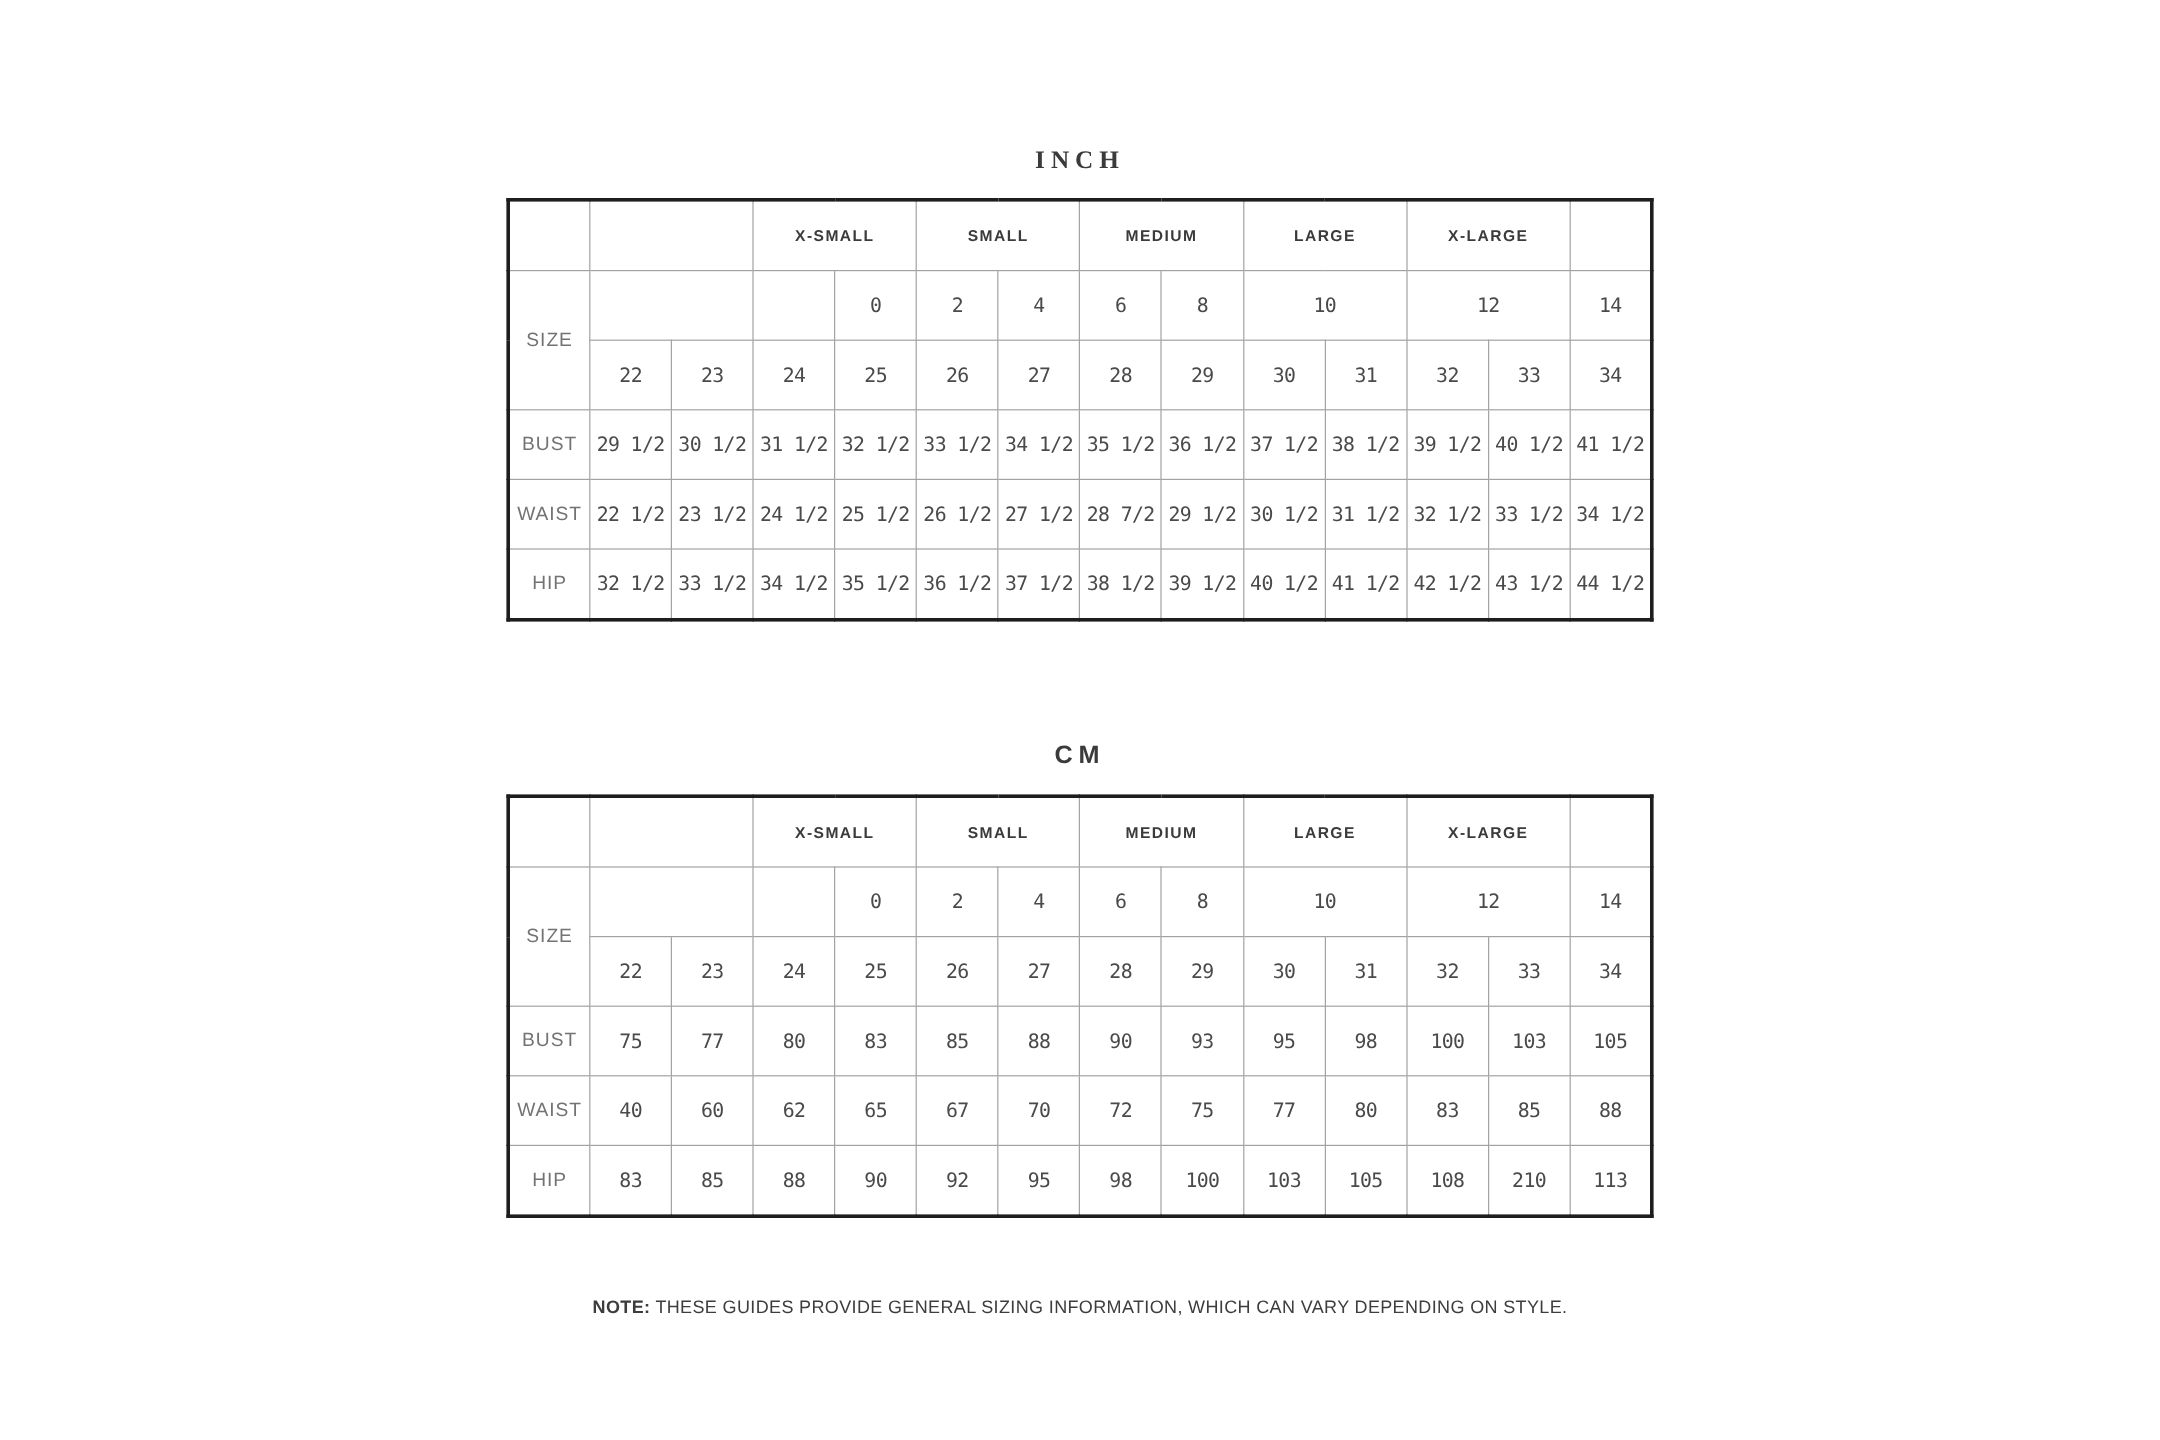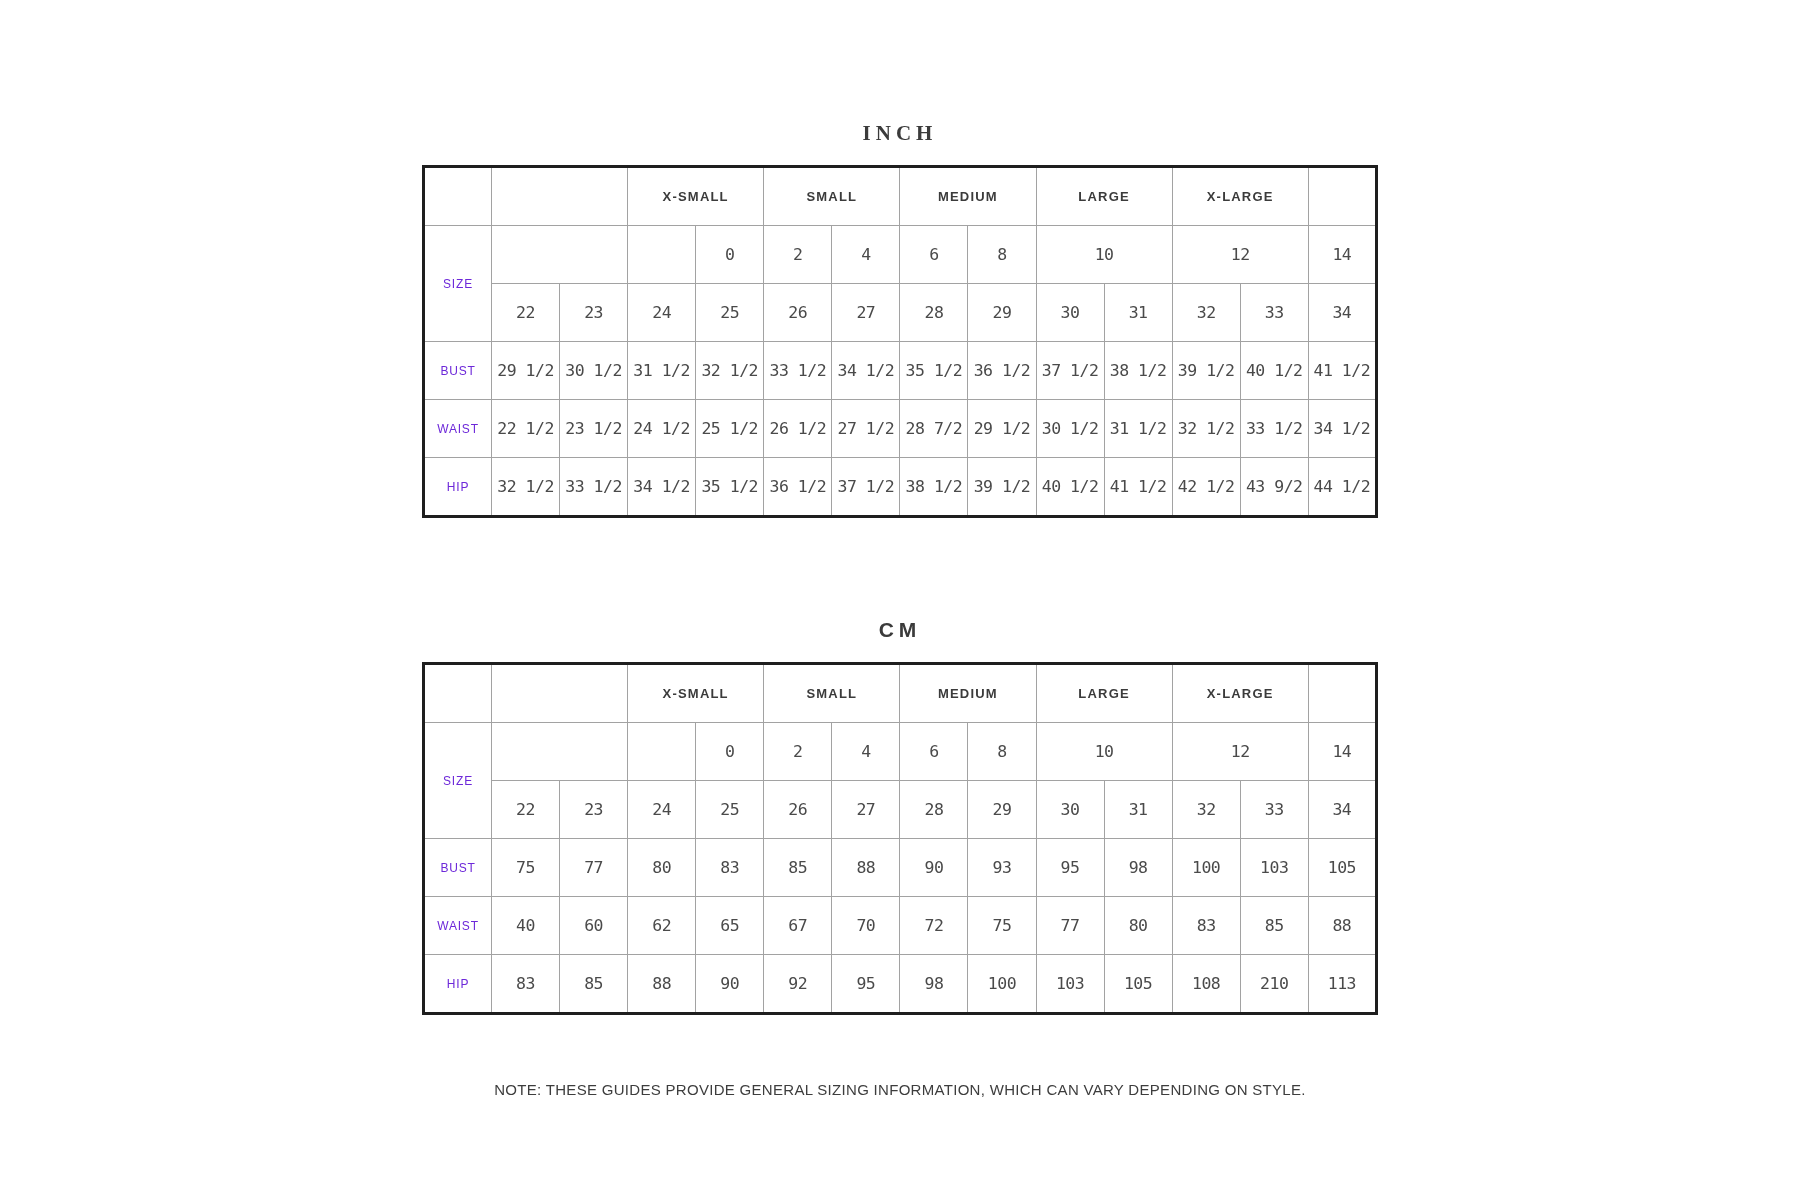--- a/index.html
+++ b/index.html
@@ -51,42 +51,42 @@
     height: 57px;
     font-weight: normal;
   }
   .group-h {
     font-size: 13px;
     font-weight: bold !important;
     letter-spacing: 1.2px;
     color: #3b3b3b;
   }
   .row-label {
-    font-size: 12px;
+    font-size: 16px;
     font-weight: bold;
     letter-spacing: 0.8px;
-    color: #6d28d9;
+    color: #737373;
   }
   .num {
     font-family: "DejaVu Sans Mono", "Liberation Mono", monospace;
     font-size: 16.5px;
     color: #4a4a4a;
     letter-spacing: -0.5px;
   }
   .note {
     position: absolute;
     top: 1081px;
     left: 0;
     width: 1800px;
     text-align: center;
     font-size: 15px;
     letter-spacing: 0.3px;
     color: #3d3d3d;
   }
-  .note .note-label { font-weight: normal; }
+  .note .note-label { font-weight: bold; }
 </style>
 </head>
 <body>
 
 <div id="inch-title" class="chart-title">INCH</div>
 <div id="inch-table-wrap" class="tbl-wrap">
     <table class="size-table">
       <colgroup>
         <col style="width: 68px;">
         <col>
@@ -180,21 +180,21 @@
           <td class="num">33 1/2</td>
           <td class="num">34 1/2</td>
           <td class="num">35 1/2</td>
           <td class="num">36 1/2</td>
           <td class="num">37 1/2</td>
           <td class="num">38 1/2</td>
           <td class="num">39 1/2</td>
           <td class="num">40 1/2</td>
           <td class="num">41 1/2</td>
           <td class="num">42 1/2</td>
-          <td class="num">43 9/2</td>
+          <td class="num">43 1/2</td>
           <td class="num">44 1/2</td>
         </tr>
       </tbody>
     </table>
   </div>
 
 <div id="cm-title" class="chart-title">CM</div>
 <div id="cm-table-wrap" class="tbl-wrap">
     <table class="size-table">
       <colgroup>

